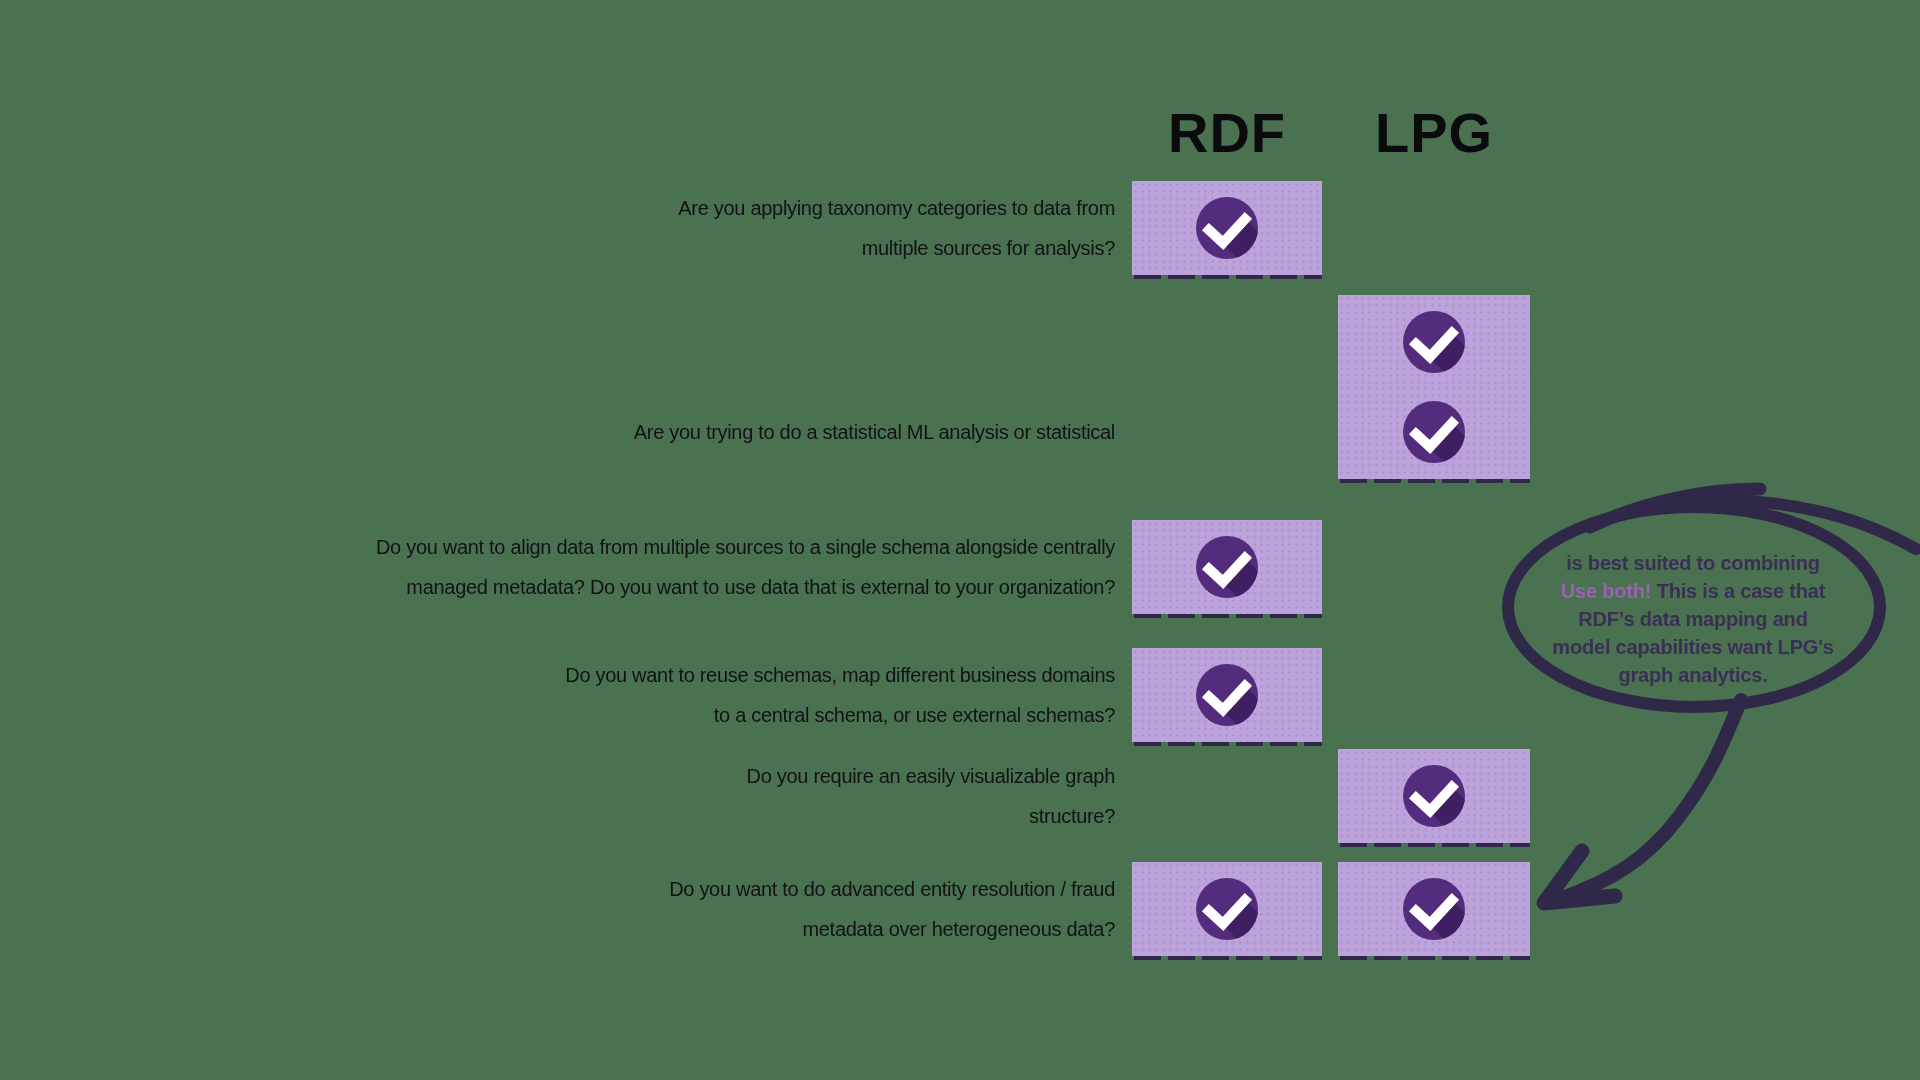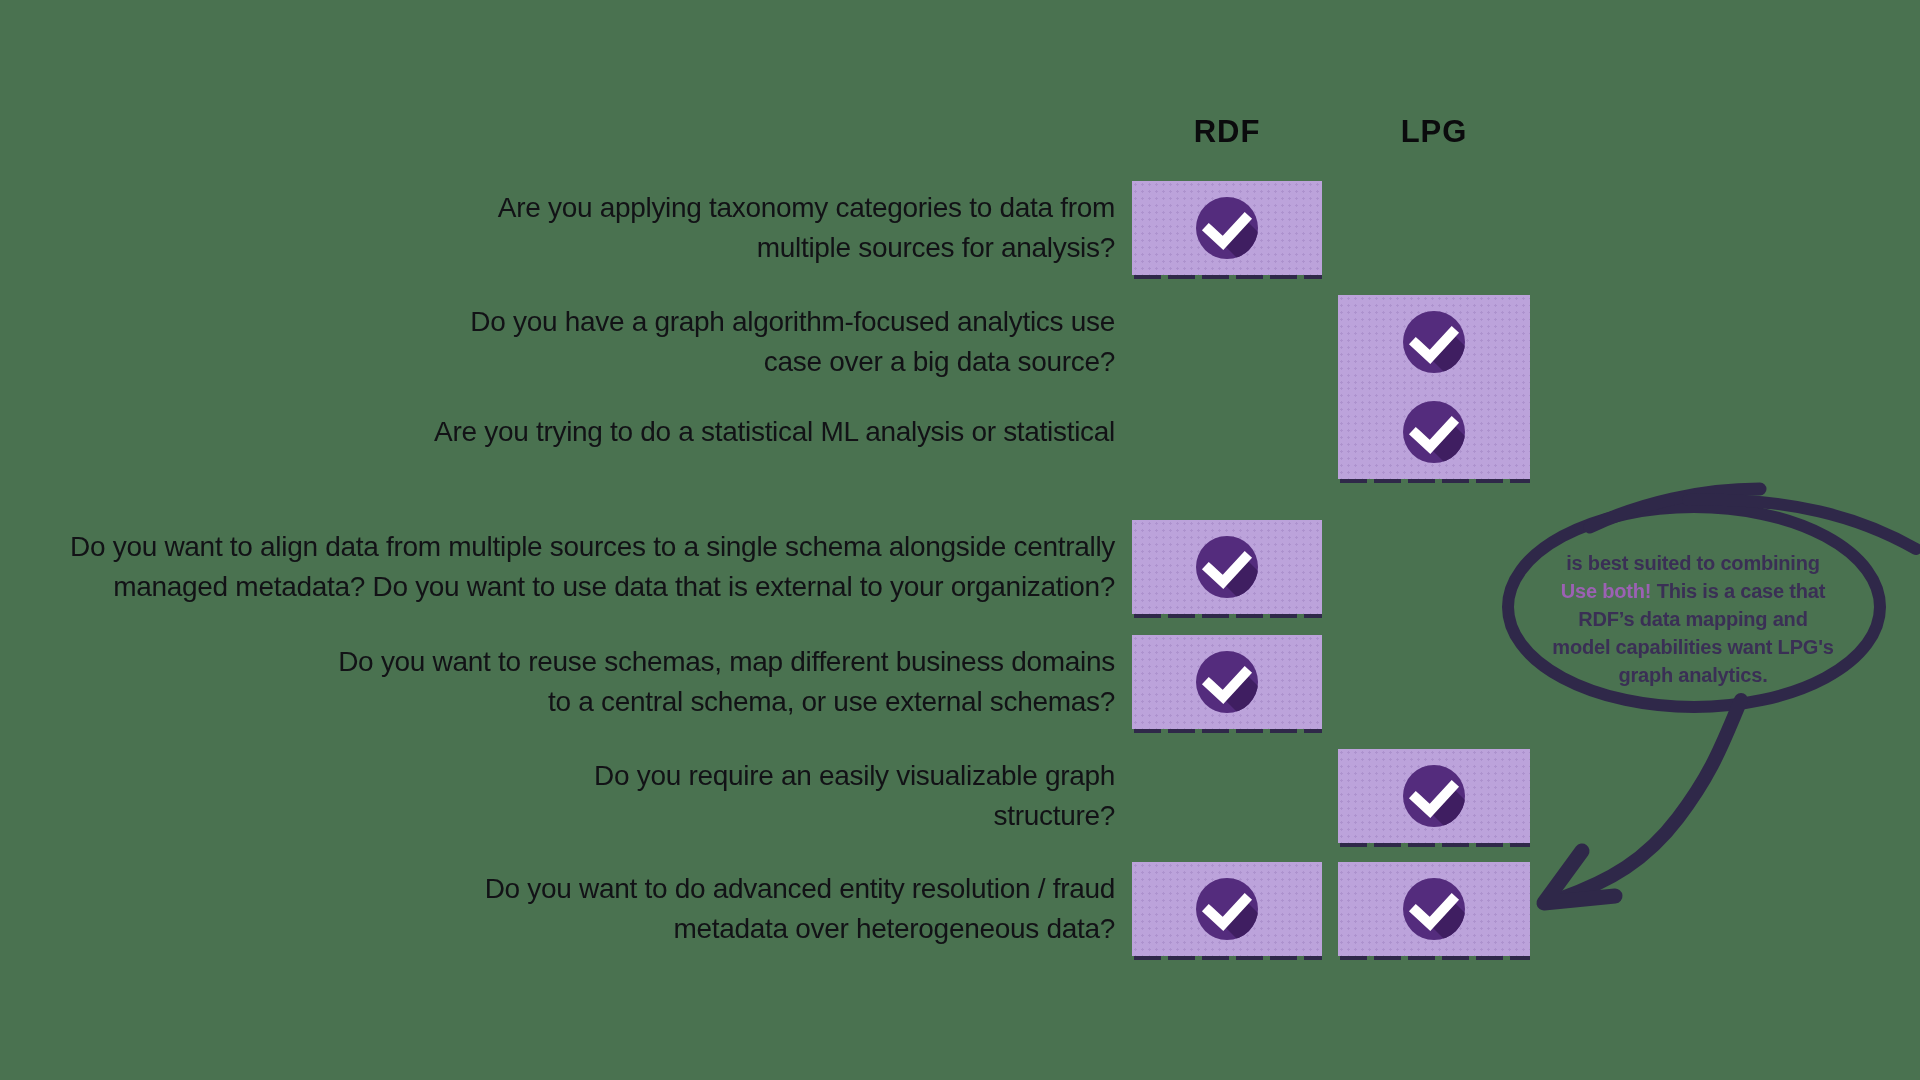--- a/index.html
+++ b/index.html
@@ -6,30 +6,30 @@
     --bg:#4A7250; --box:#BCA3DB; --circle:#542C7D; --circle-shadow:#3F1E61;
     --check:#FFFFFF; --text:#121216; --annotation:#2F2849; --lead:#9C61B4; --bubble-text:#3A2F55;
   }
   *{margin:0;padding:0;box-sizing:border-box;}
   html,body{width:1920px;height:1080px;overflow:hidden;}
   body{background:var(--bg);font-family:"Liberation Sans",sans-serif;}
   .canvas{position:relative;width:1920px;height:1080px;background:var(--bg);}
 
   .col-header{
     position:absolute;top:104px;height:56px;display:flex;align-items:center;justify-content:center;
-    font-size:31px;font-weight:800;letter-spacing:1px;color:#0b0b0d;
+    font-size:56px;font-weight:800;letter-spacing:1px;color:#0b0b0d;
   }
   .col-header.rdf{left:1132px;width:190px;}
   .col-header.lpg{left:1338px;width:192px;}
 
   .row{position:absolute;left:0;width:1920px;height:94px;}
   .question{
     position:absolute;left:40px;top:0;width:1075px;height:94px;
     display:flex;flex-direction:column;justify-content:center;align-items:flex-end;
-    color:var(--text);font-size:28px;font-weight:500;line-height:40px;letter-spacing:-0.3px;
+    color:var(--text);font-size:20px;font-weight:500;line-height:40px;letter-spacing:-0.3px;
     white-space:nowrap;text-align:right;
   }
   .cell{
     position:absolute;top:0;height:94px;background:var(--box);
     background-image:radial-gradient(rgba(84,44,125,0.14) 1px, transparent 1.4px);
     background-size:7px 7px;
     display:flex;align-items:center;justify-content:center;
   }
   .cell::after{
     content:"";position:absolute;left:2px;right:0;bottom:-4px;height:4px;
@@ -72,24 +72,20 @@
     <g clip-path="url(#ccl)">
       <path d="M14 34 L28 47 L50 23 L105 78 L105 105 L85 105 Z" fill="var(--circle-shadow)"></path>
     </g>
     <path d="M14 34 L28 47 L50 23" stroke="var(--check)" stroke-width="10" fill="none" stroke-linecap="square" stroke-linejoin="miter"></path>
   </svg>
 </div>
 
   </div>
 
   <div class="row" style="top: 295px;">
-    <div class="question">
-          <div>Do you have a graph algorithm-focused analytics use</div>
-          <div>case over a big data source?</div>
-        </div>
 
     <div class="cell lpg">
   <svg class="check" width="64" height="64" viewBox="0 0 64 64" aria-hidden="true">
     <defs>
       <clipPath id="ccl">
                 <circle cx="32" cy="32" r="31"></circle>
               </clipPath>
     </defs>
     <circle cx="32" cy="32" r="31" fill="var(--circle)"></circle>
     <g clip-path="url(#ccl)">
@@ -136,21 +132,21 @@
     <circle cx="32" cy="32" r="31" fill="var(--circle)"></circle>
     <g clip-path="url(#ccl)">
       <path d="M14 34 L28 47 L50 23 L105 78 L105 105 L85 105 Z" fill="var(--circle-shadow)"></path>
     </g>
     <path d="M14 34 L28 47 L50 23" stroke="var(--check)" stroke-width="10" fill="none" stroke-linecap="square" stroke-linejoin="miter"></path>
   </svg>
 </div>
 
   </div>
 
-  <div class="row" style="top: 635px; padding-left: 16px;">
+  <div class="row" style="top: 648px; padding-left: 16px;">
     <div class="question">
           <div>Do you want to reuse schemas, map different business domains</div>
           <div>to a central schema, or use external schemas?</div>
         </div>
     <div class="cell rdf">
   <svg class="check" width="64" height="64" viewBox="0 0 64 64" aria-hidden="true">
     <defs>
       <clipPath id="ccl">
                 <circle cx="32" cy="32" r="31"></circle>
               </clipPath>

